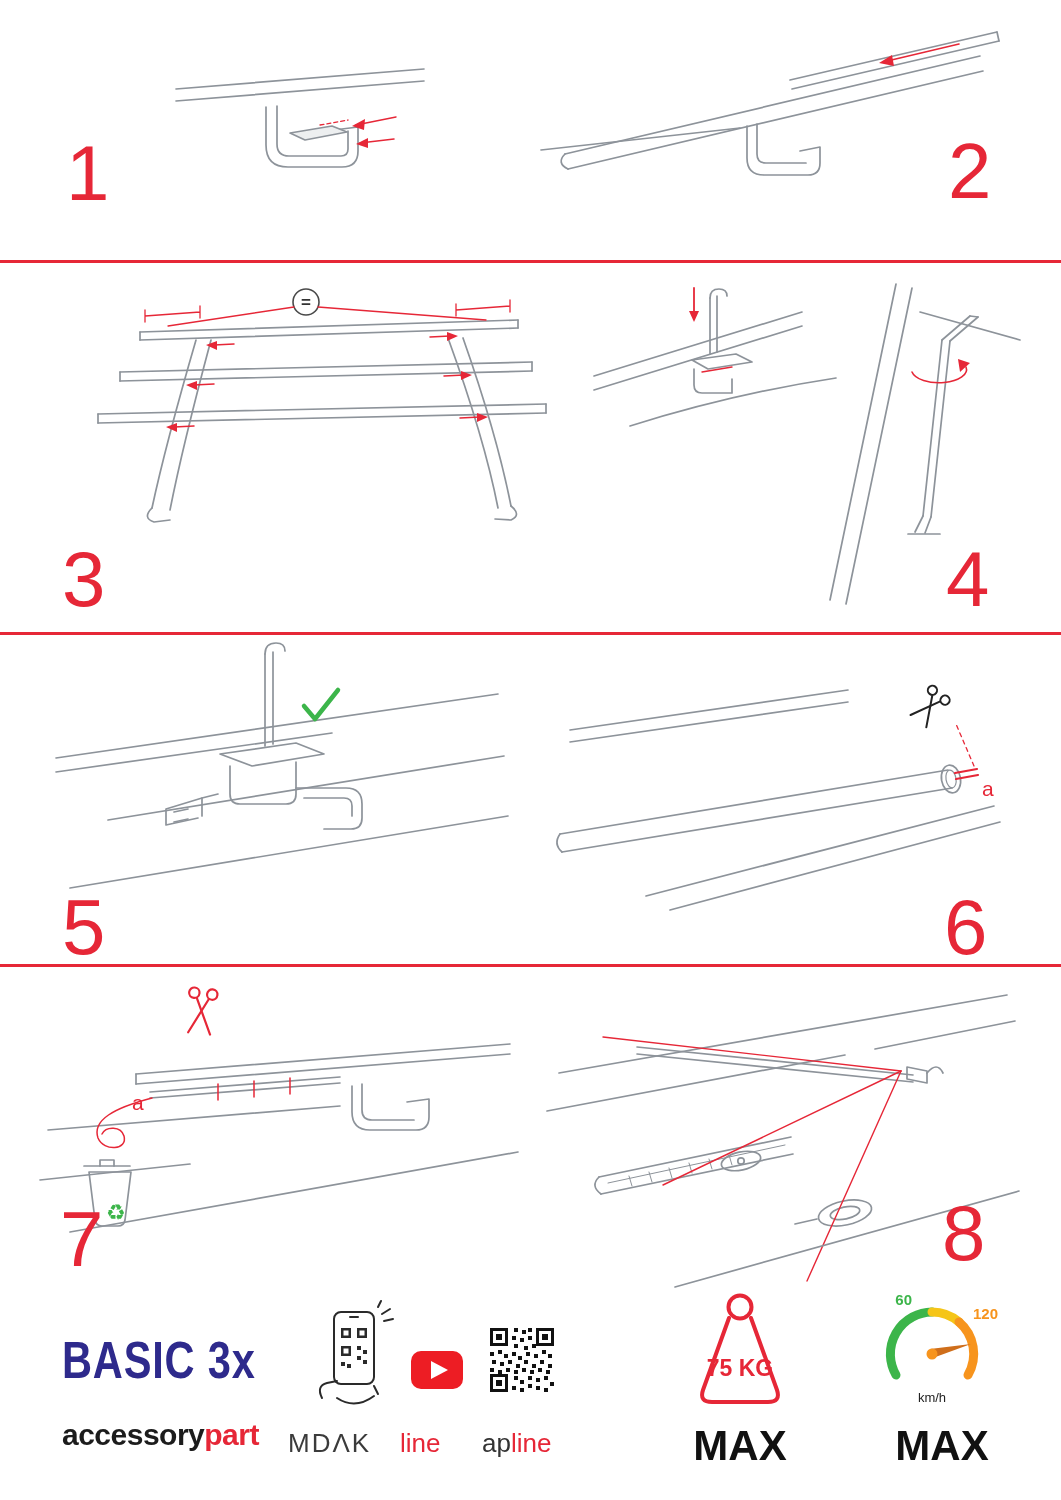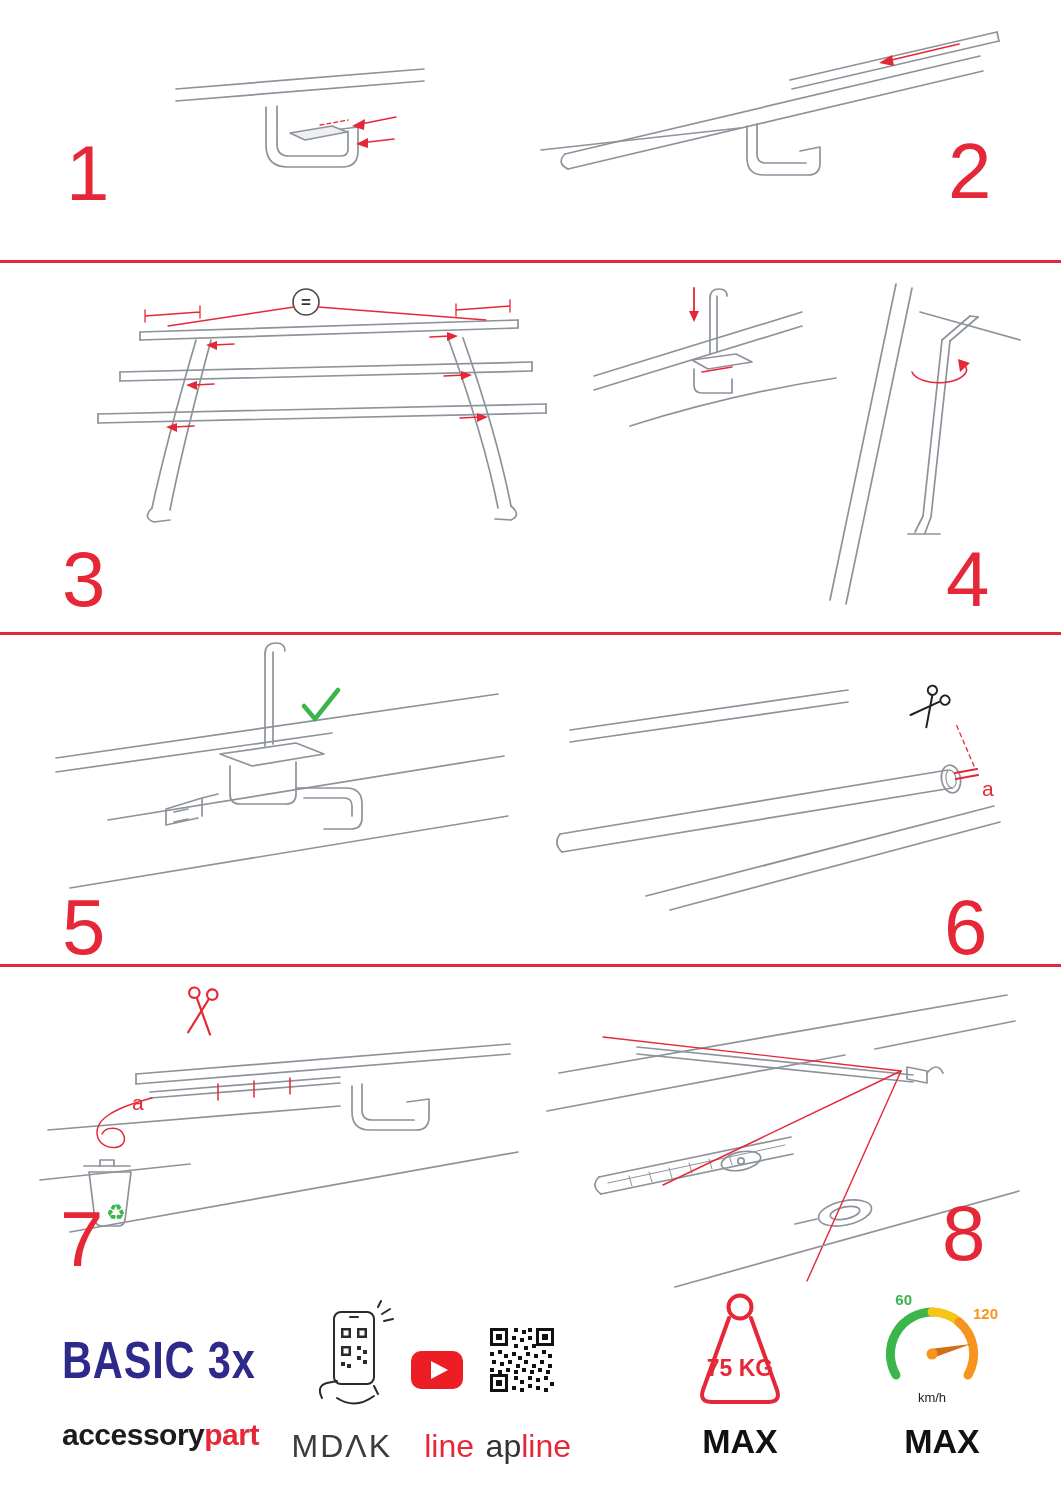--- a/index.html
+++ b/index.html
@@ -26,23 +26,23 @@
   .lineart{stroke:var(--line);stroke-width:1.7;fill:none;stroke-linecap:round;stroke-linejoin:round;}
   .redline{stroke:var(--red);stroke-width:1.8;fill:none;stroke-linecap:round;stroke-linejoin:round;}
   .redfill{fill:var(--red);stroke:none;}
   .brand-title{
     position:absolute;left:62px;top:1330px;color:var(--navy);
     font-size:52px;font-weight:700;transform:scaleX(.8);transform-origin:left top;
     white-space:nowrap;letter-spacing:1px;
   }
   .brand-sub{position:absolute;left:62px;top:1418px;font-size:30px;font-weight:700;color:var(--ink);white-space:nowrap;letter-spacing:-0.5px;}
   .brand-sub .red{color:var(--red);}
-  .logo-text{position:absolute;font-size:32px;color:#3b3b3b;text-align:right;}
+  .logo-text{position:absolute;font-size:26px;color:#3b3b3b;text-align:left;}
   .logo-text.red{color:var(--red);}
-  .max-label{position:absolute;font-size:34px;font-weight:700;color:#111;text-align:center;}
+  .max-label{position:absolute;font-size:42px;font-weight:700;color:#111;text-align:center;}
 </style>
 </head>
 <body>
 
 <div class="page">
 
   <section>
     <svg class="illus" style="left:170px;top:55px" width="260" height="175" viewBox="0 0 260 175">
       <path class="lineart" d="M6 34 L254 14"></path>
       <path class="lineart" d="M6 46 L254 26"></path>
@@ -360,21 +360,21 @@
       <rect x="48" y="52" width="4" height="4"></rect>
         <rect x="56" y="50" width="4" height="4"></rect>
         <rect x="62" y="56" width="4" height="4"></rect>
       <rect x="24" y="60" width="4" height="4"></rect>
         <rect x="32" y="62" width="4" height="4"></rect>
         <rect x="40" y="58" width="4" height="4"></rect>
       <rect x="48" y="60" width="4" height="4"></rect>
         <rect x="56" y="62" width="4" height="4"></rect>
     </g>
   </svg>
-  <div class="logo-text" style="left:465px;top:1428px;width:106px;">
+  <div class="logo-text" style="left:482px;top:1428px;width:106px;">
     <span style="color:#333;">ap</span><span style="color:var(--red);">line</span>
   </div>
 
   <svg class="illus" style="left:672px;top:1292px" width="136" height="124" viewBox="0 0 136 124">
     <g stroke="#e62737" stroke-width="4" fill="none" stroke-linecap="round" stroke-linejoin="round">
       <circle cx="68" cy="15" r="11.5"></circle>
       <path d="M57 26 L31 98 q-4 12 9 12 h56 q13 0 9 -12 L79 26"></path>
     </g>
     <text x="68" y="84" text-anchor="middle" font-size="23" font-weight="bold" fill="#e62737">75 KG</text>
   </svg>

